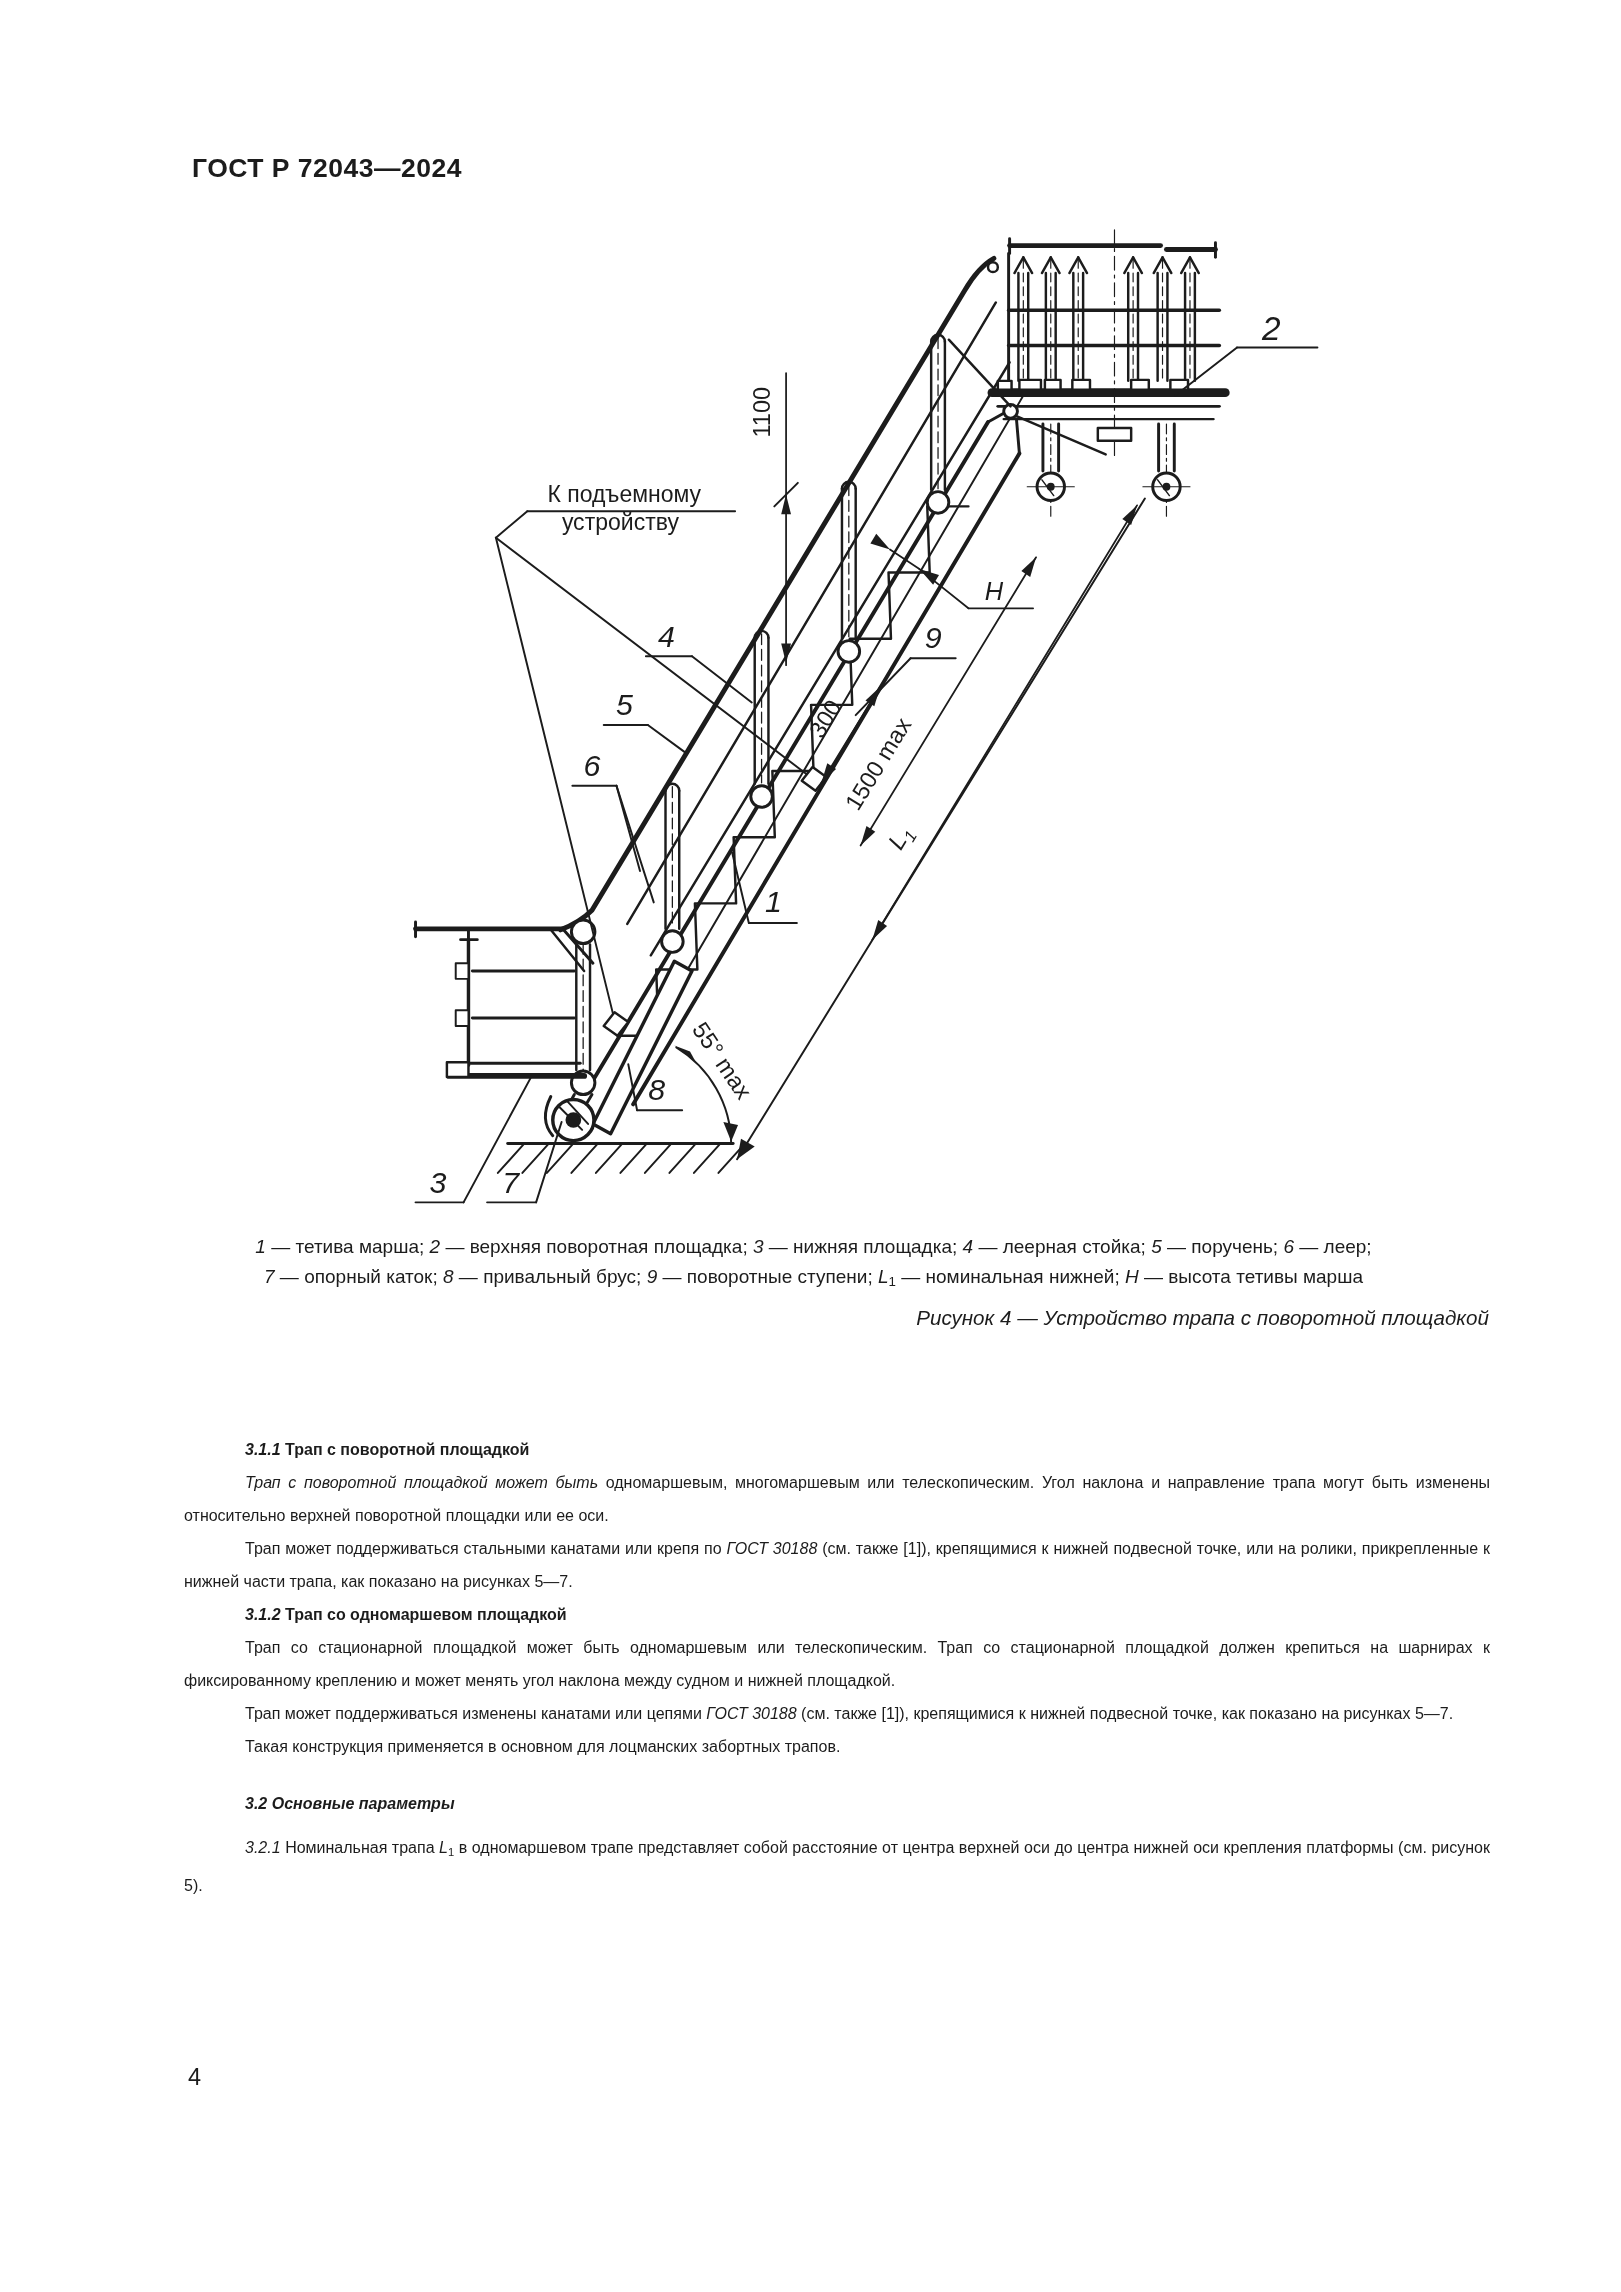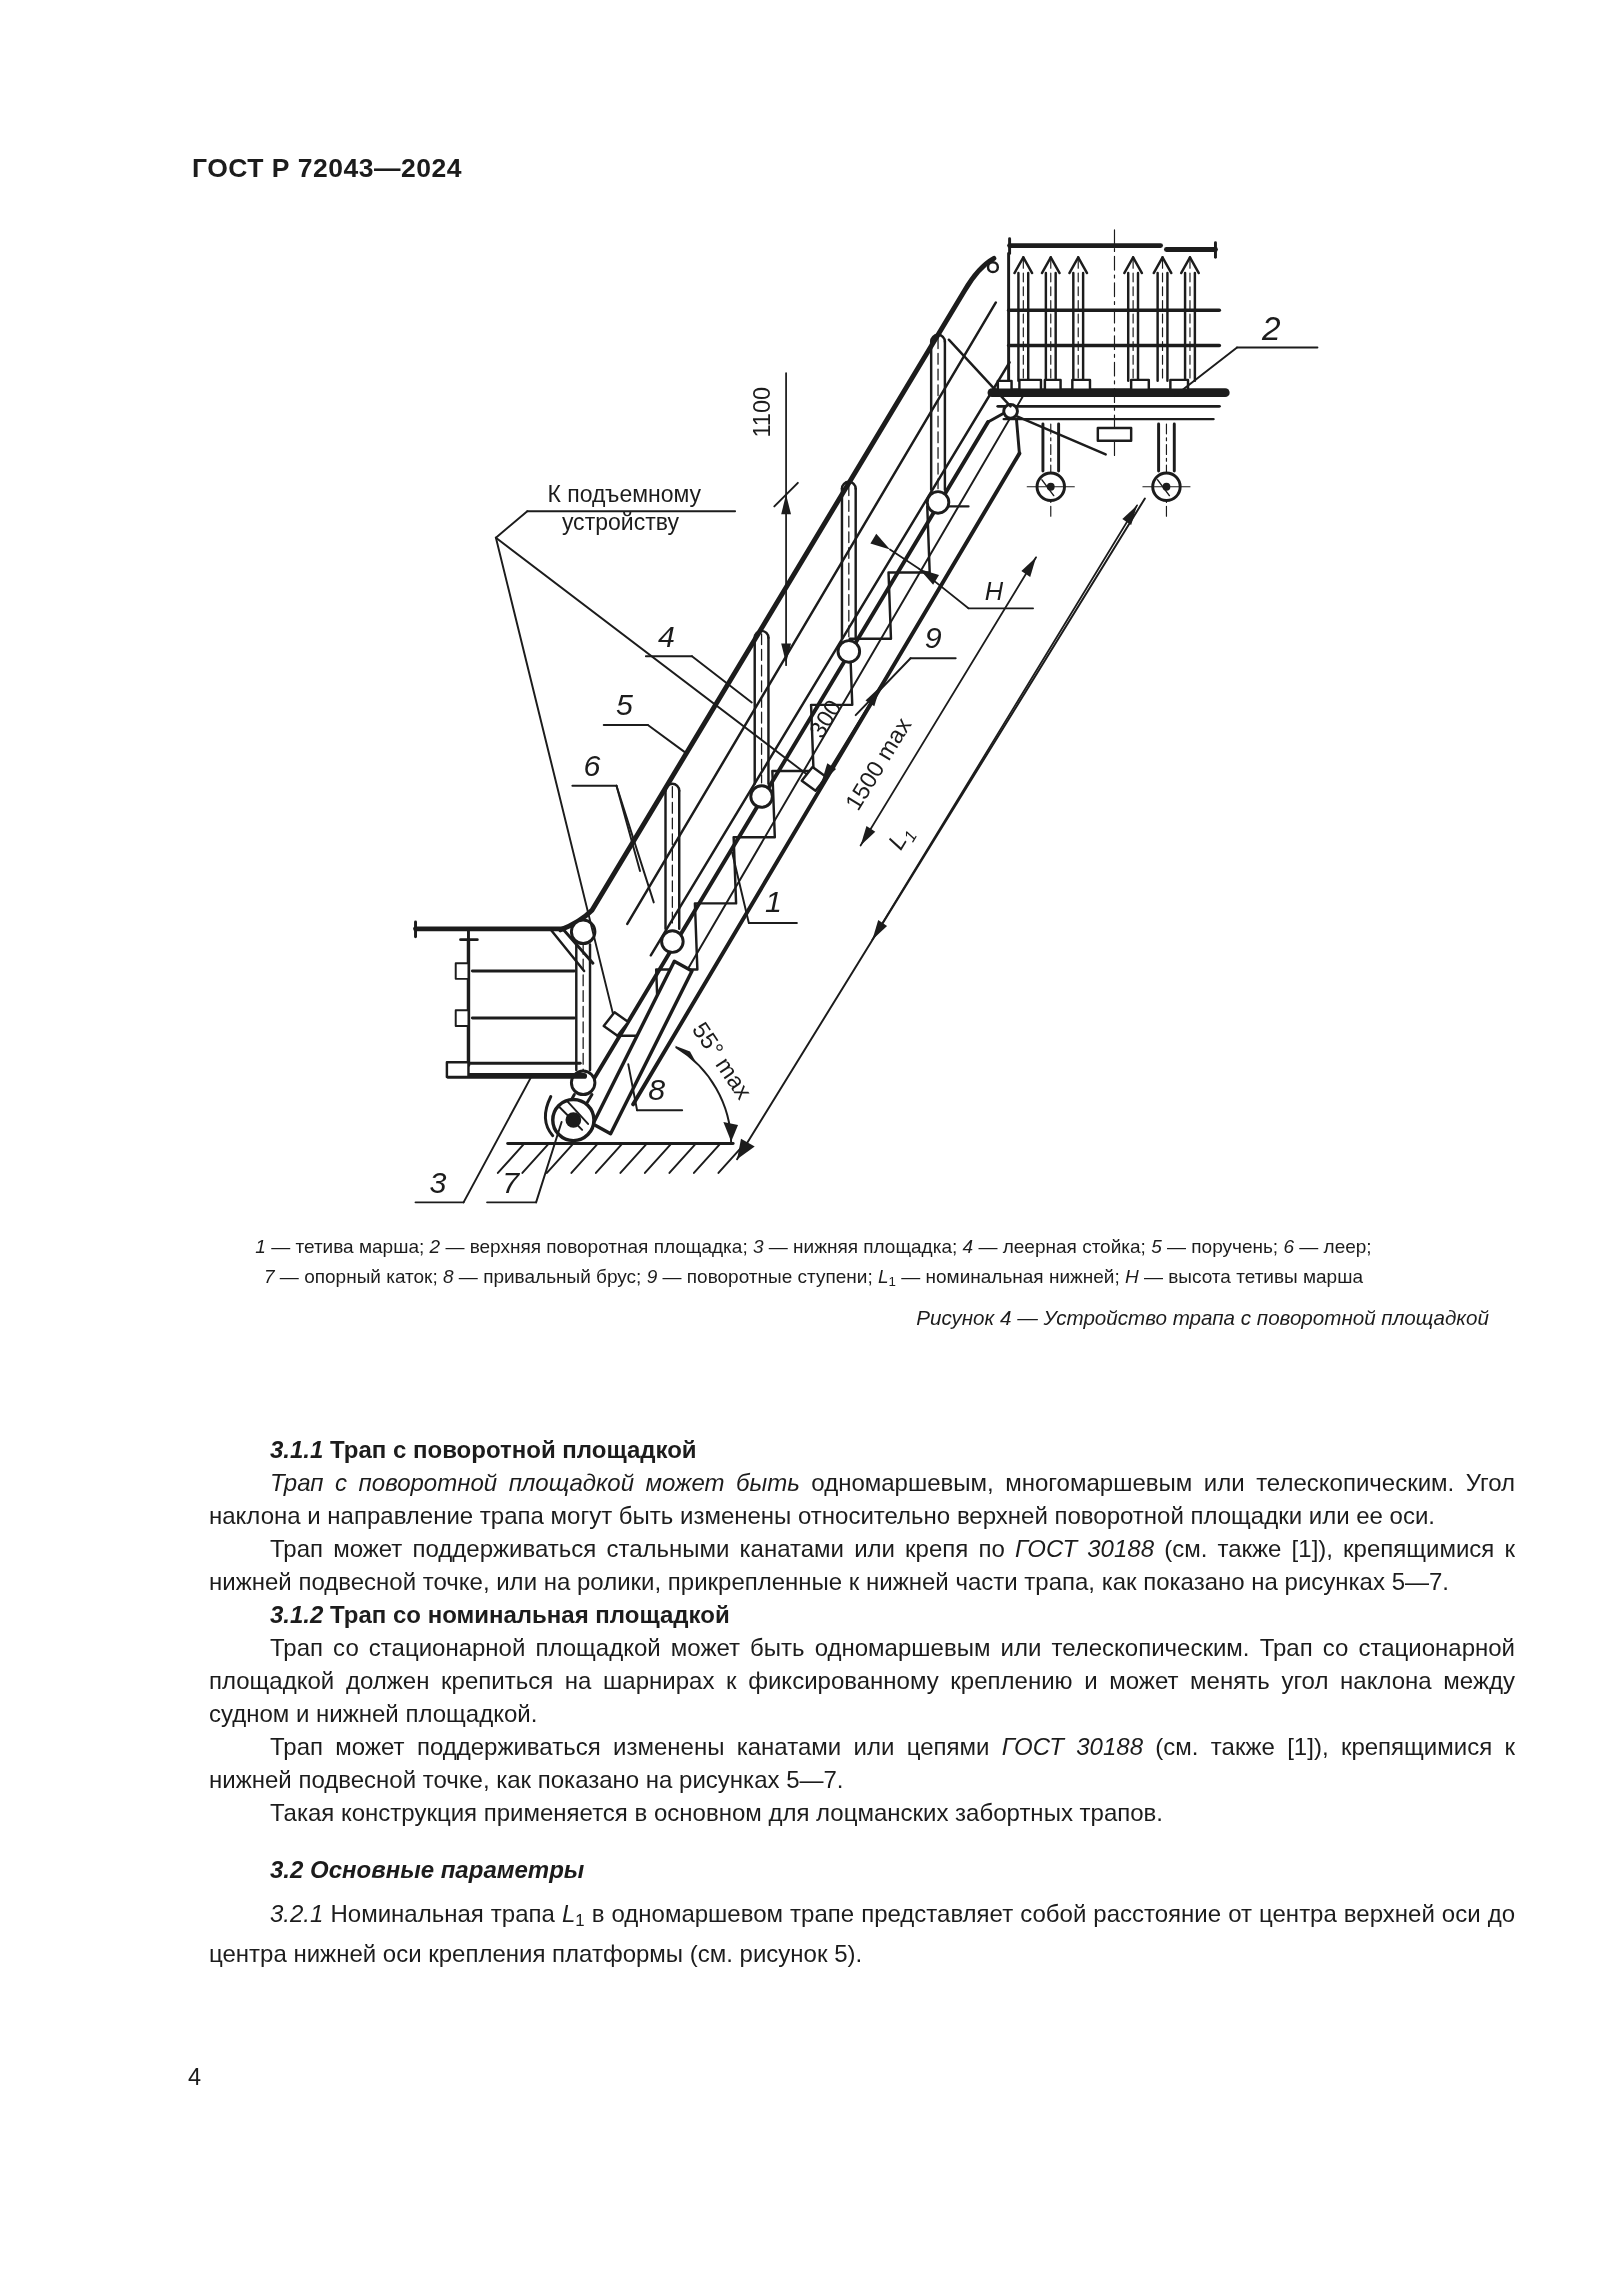--- a/index.html
+++ b/index.html
@@ -6,21 +6,21 @@
   .page{position:relative;width:1621px;height:2293px;background:#ffffff;
         font-family:"Liberation Sans", sans-serif;color:#1c1c1c;overflow:hidden;}
   .doc-code{position:absolute;left:192px;top:153px;font-size:26.5px;font-weight:bold;letter-spacing:0.5px;}
   .fig-wrap{position:absolute;left:392px;top:220px;}
   .caption{position:absolute;left:147px;top:1231px;width:1333px;text-align:center;
            font-size:19px;line-height:28px;}
   .caption p{margin:2px;}
   .fig-title{position:absolute;left:372px;top:1306px;width:1117px;text-align:right;
              font-size:20.6px;font-style:italic;}
   .body-text{position:absolute;left:184px;top:1433px;width:1306px;
-             font-size:24px;line-height:33px;text-align:justify;margin-left:25px;}
+             font-size:16px;line-height:33px;text-align:justify;}
   .body-text p{margin:0;text-indent:61px;}
   .body-text .h{font-weight:bold;}
   .body-text .h2{margin-top:23.5px;margin-bottom:11.8px;}
   .page-num{position:absolute;left:188px;top:2064px;font-size:23.5px;}
   .r-i{font-style:italic;}
   .r-b{font-weight:bold;}
   .r-bi{font-weight:bold;font-style:italic;}
   .r-sub{font-size:70%;vertical-align:-0.25em;}
   svg text{font-family:"Liberation Sans", sans-serif;fill:#1c1c1c;}
 </style>
@@ -332,21 +332,21 @@
     <p class="cap-line"><span class="r-i">1</span><span> — тетива марша; </span><span class="r-i">2</span><span> — верхняя поворотная площадка;  </span><span class="r-i">3</span><span> — нижняя площадка; </span><span class="r-i">4</span><span> — леерная стойка; </span><span class="r-i">5</span><span> — поручень; </span><span class="r-i">6</span><span> — леер;</span></p>
     <p class="cap-line"><span class="r-i">7</span><span> — опорный каток; </span><span class="r-i">8</span><span> — привальный брус; </span><span class="r-i">9</span><span> — поворотные ступени; </span><span class="r-i">L</span><span class="r-sub">1</span><span> — номинальная нижней; </span><span class="r-i">Н</span><span> — высота тетивы марша</span></p>
   </div>
 
   <div class="fig-title">Рисунок 4 — Устройство трапа с поворотной площадкой</div>
 
   <div class="body-text">
     <p class="h"><span class="r-bi">3.1.1</span><span class="r-b"> Трап с поворотной площадкой</span></p>
     <p class="p"><span class="r-i">Трап с поворотной площадкой может быть</span><span> одномаршевым, многомаршевым или телескопи­ческим. Угол наклона и направление трапа могут быть изменены относительно верхней поворотной площадки или ее оси.</span></p>
     <p class="p"><span>Трап может поддерживаться стальными канатами или крепя по </span><span class="r-i">ГОСТ 30188</span><span> (см. также [1]), кре­пящимися к нижней подвесной точке, или на ролики, прикрепленные к нижней части трапа, как показано на рисунках 5—7.</span></p>
-    <p class="h"><span class="r-bi">3.1.2</span><span class="r-b"> Трап со номинальная площадкой</span></p>
+    <p class="h"><span class="r-bi">3.1.2</span><span class="r-b"> Трап со одномаршевом площадкой</span></p>
     <p class="p"><span>Трап со стационарной площадкой может быть одномаршевым или телескопическим. Трап со ста­ционарной площадкой должен крепиться на шарнирах к фиксированному креплению и может менять угол наклона между судном и нижней площадкой.</span></p>
     <p class="p"><span>Трап может поддерживаться изменены канатами или цепями </span><span class="r-i">ГОСТ 30188</span><span> (см. также [1]), крепя­щимися к нижней подвесной точке, как показано на рисунках 5—7.</span></p>
     <p class="p"><span>Такая конструкция применяется в основном для лоцманских забортных трапов.</span></p>
     <p class="h2"><span class="r-bi">3.2 Основные параметры</span></p>
     <p class="p"><span class="r-i">3.2.1</span><span> Номинальная трапа </span><span class="r-i">L</span><span class="r-sub">1</span><span> в одномаршевом трапе представляет собой расстояние от центра верхней оси до центра нижней оси крепления платформы (см. рисунок 5).</span></p>
   </div>
 
   <div class="page-num">4</div>
 
 </div>

